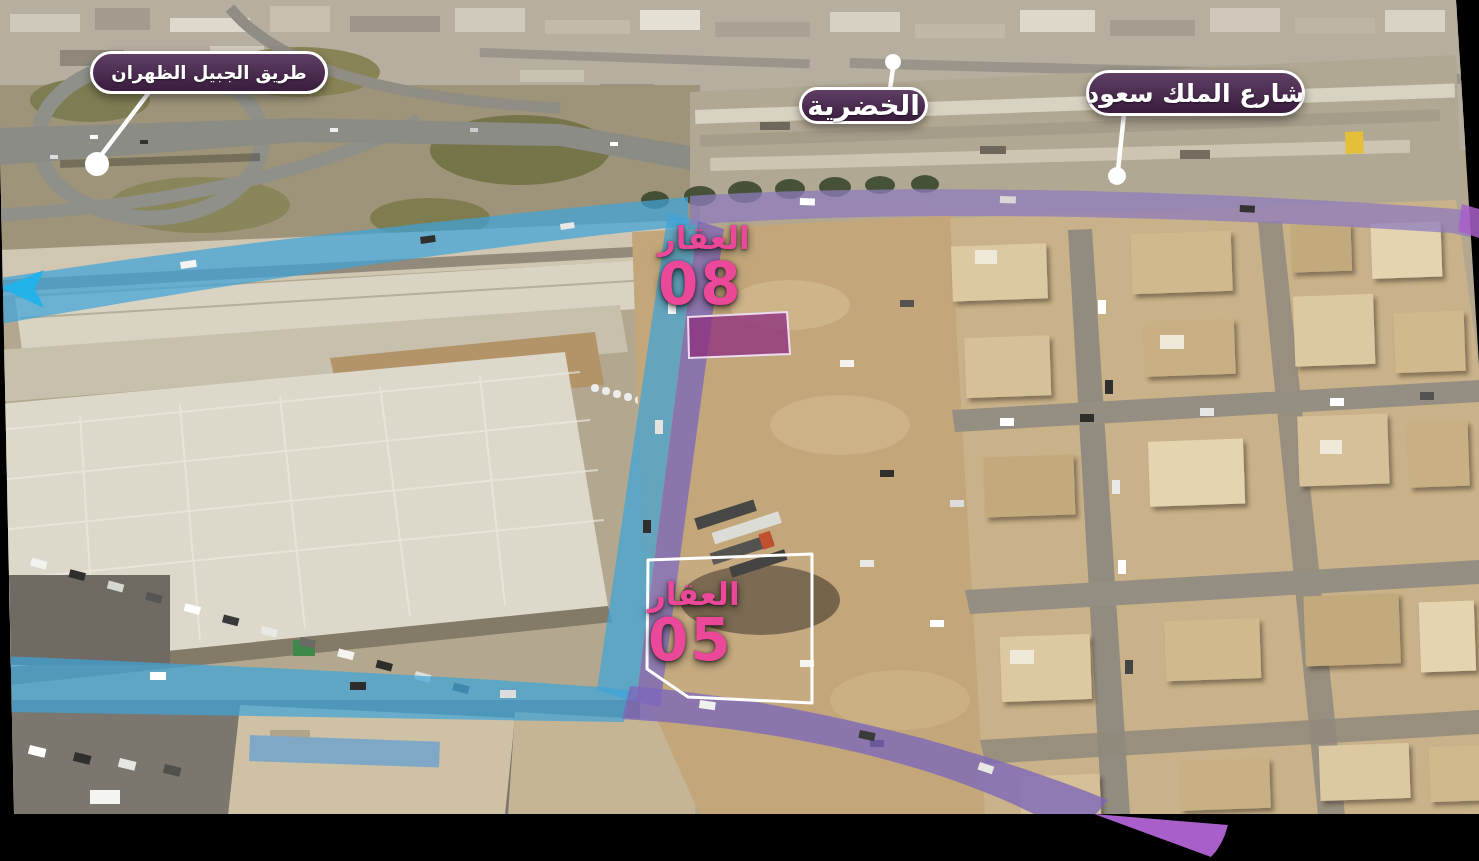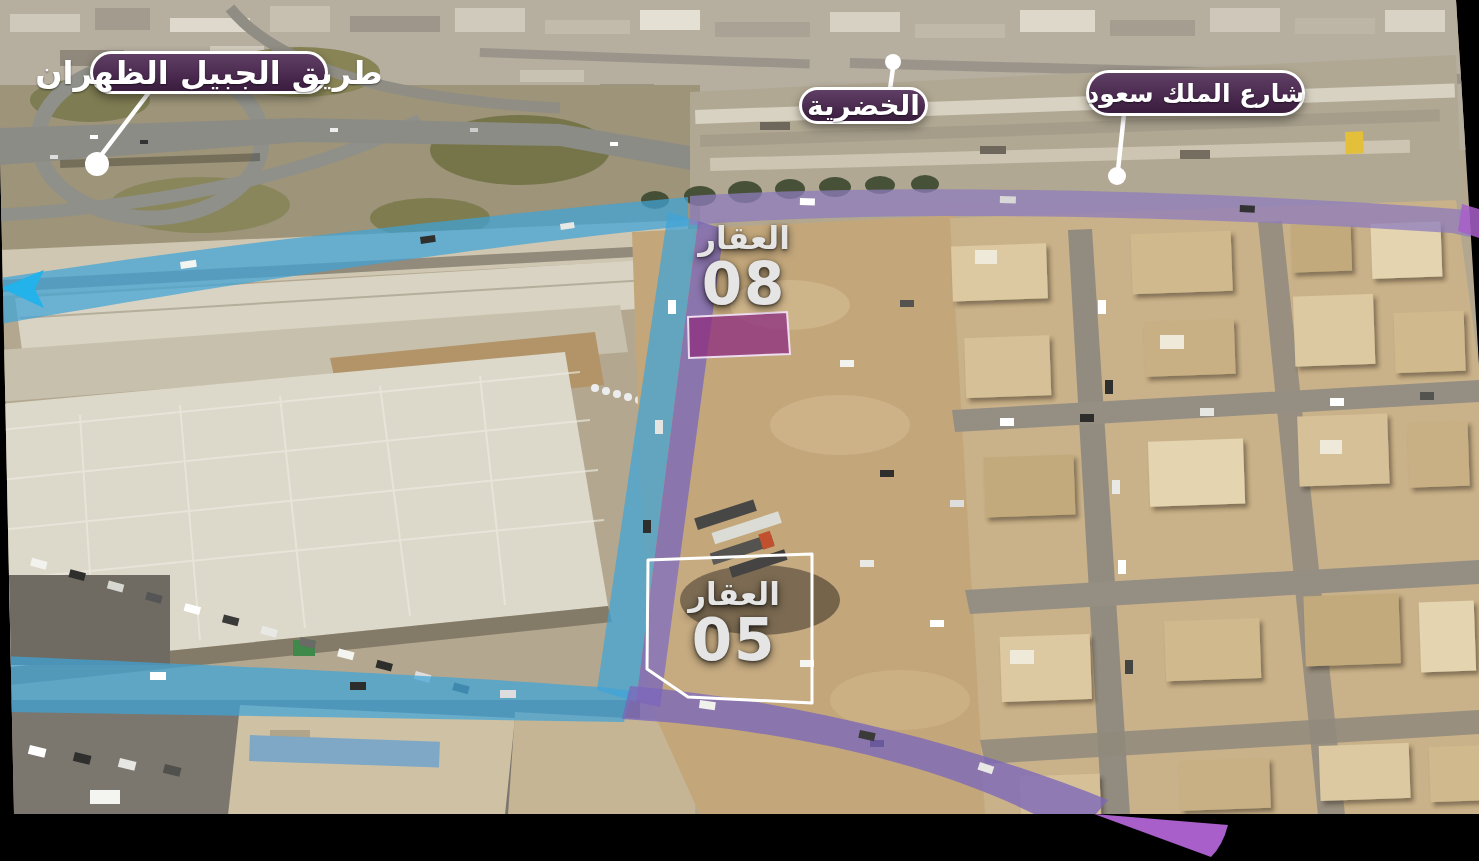--- a/index.html
+++ b/index.html
@@ -24,26 +24,26 @@
   .callout-dot{fill:#fff;}
 
   
   .pill{position:absolute;display:flex;align-items:center;justify-content:center;
     direction:rtl;color:var(--c-label-text);font-weight:700;
     background-color:var(--c-pill);
     background-image:linear-gradient(180deg,rgba(255,255,255,.12),rgba(0,0,0,.22));
     border:3px solid var(--c-pill-border);border-radius:999px;
     box-shadow:0 4px 10px rgba(0,0,0,.40);box-sizing:border-box;white-space:nowrap;
     text-shadow:0 1px 2px rgba(0,0,0,.5);}
-  .pill-1{left:90px;top:51px;width:238px;height:43px;font-size:32px;}
+  .pill-1{left:90px;top:51px;width:238px;height:43px;font-size:18px;}
   .pill-2{left:799px;top:87px;width:129px;height:37px;font-size:28px;}
   .pill-3{left:1086px;top:70px;width:219px;height:46px;font-size:25px;}
 
   
-  .prop{position:absolute;text-align:center;color:#e5e5e5;direction:rtl;
+  .prop{position:absolute;text-align:left;color:#ec4899;direction:rtl;
     text-shadow:0 3px 8px rgba(0,0,0,.65),0 1px 3px rgba(0,0,0,.55);}
   .prop .ttl{font-size:31px;font-weight:700;line-height:1.05;}
   .prop .num{font-size:58px;font-weight:700;line-height:1.0;letter-spacing:2px;direction:ltr;}
   .prop-08{left:658px;top:222px;width:172px;}
   .prop-07{left:648px;top:578px;width:172px;}
 </style>
 </head>
 <body>
 
 <div id="stage">

